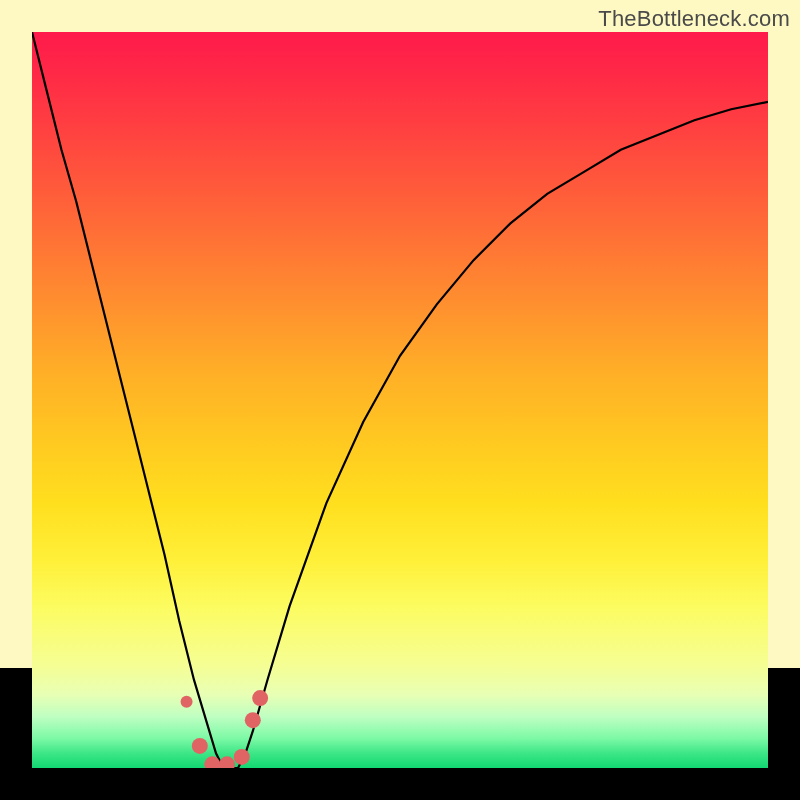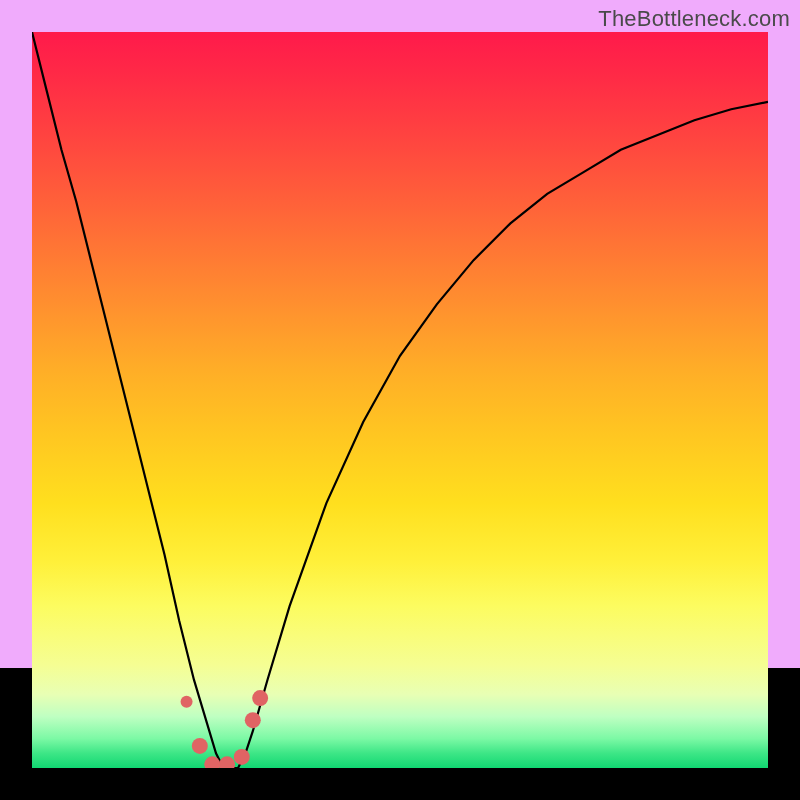--- a/index.html
+++ b/index.html
@@ -8,21 +8,21 @@
     width: 800px;
     height: 800px;
     overflow: hidden;
     background: #000;
     font-family: Arial, Helvetica, sans-serif;
   }
   .frame {
     position: relative;
     width: 800px;
     height: 668px;
-    background: #f0abfc;
+    background: #fef9c3;
   }
   .plot {
     position: absolute;
     left: 32px;
     top: 32px;
     width: 736px;
     height: 736px;
     background: linear-gradient(
       to bottom,
       #ff1a4b 0%,

